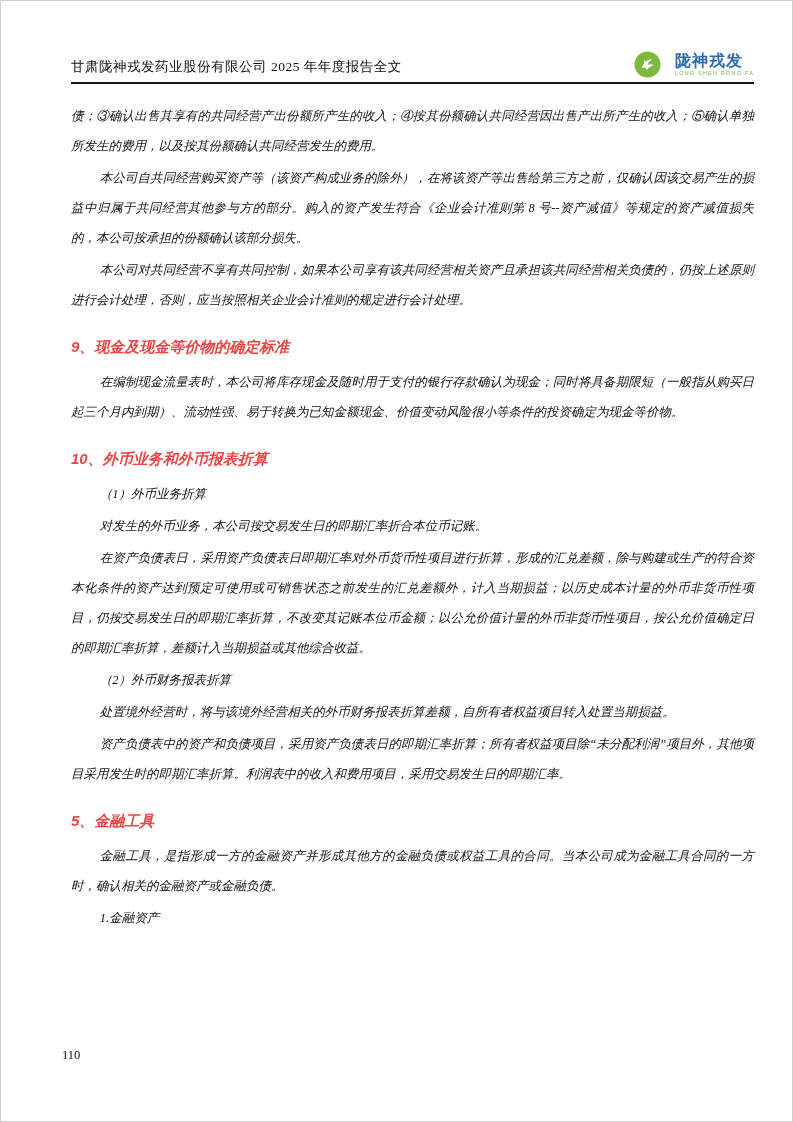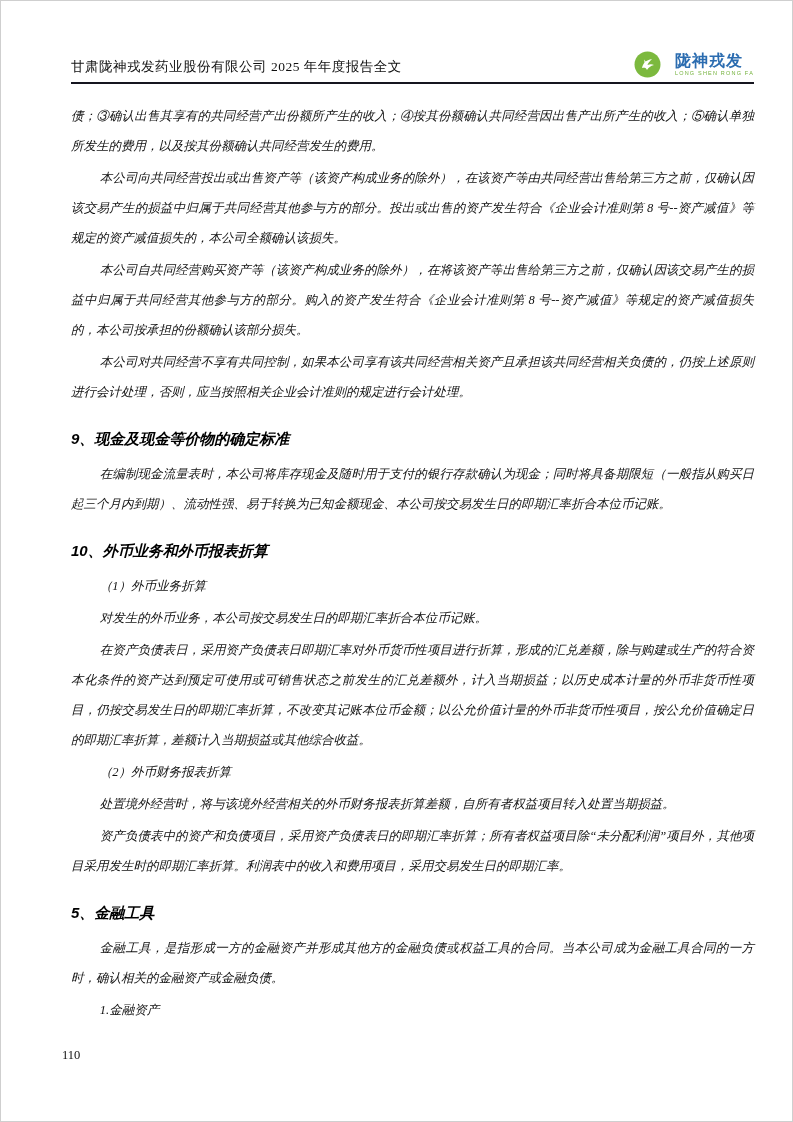--- a/index.html
+++ b/index.html
@@ -53,21 +53,21 @@
     line-height:30px;
     text-align:justify;
   }
   .doc-body p.indent{text-indent:2.3em;}
   .doc-body h2{
     margin:20px 0 8px 0;
     font-size:15px;
     line-height:24px;
     font-family:"Liberation Sans","DejaVu Sans",sans-serif;
     font-weight:bold;
-    color:#000000;
+    color:#ef4444;
   }
   
   .footer{
     position:absolute;left:61px;bottom:58px;
     font-size:12.5px;
   }
 </style>
 </head>
 <body>
 
@@ -85,25 +85,24 @@
         <div class="logo-text-col">
           <span class="logo-cn" style="color:#2b6cb0">陇神戎发</span>
           <span class="logo-en" style="color:#74b23c">LONG SHEN RONG FA</span>
         </div>
       </div>
     </div>
   </div>
 
   <div class="doc-body">
       <p>债；③确认出售其享有的共同经营产出份额所产生的收入；④按其份额确认共同经营因出售产出所产生的收入；⑤确认单独所发生的费用，以及按其份额确认共同经营发生的费用。</p>
-      <p class="indent">本公司向共同经营投出或出售资产等（该资产构成业务的除外），在该资产等由共同经营出售给第三方之前，仅确认因该交易产生的损益中归属于共同经营其他参与方的部分。投出或出售的资产发生符合《企业会计准则第 8 号--资产减值》等规定的资产减值损失的，本公司全额确认该损失。</p>
       <p class="indent">本公司自共同经营购买资产等（该资产构成业务的除外），在将该资产等出售给第三方之前，仅确认因该交易产生的损益中归属于共同经营其他参与方的部分。购入的资产发生符合《企业会计准则第 8 号--资产减值》等规定的资产减值损失的，本公司按承担的份额确认该部分损失。</p>
       <p class="indent">本公司对共同经营不享有共同控制，如果本公司享有该共同经营相关资产且承担该共同经营相关负债的，仍按上述原则进行会计处理，否则，应当按照相关企业会计准则的规定进行会计处理。</p>
       <h2>9、现金及现金等价物的确定标准</h2>
-      <p class="indent">在编制现金流量表时，本公司将库存现金及随时用于支付的银行存款确认为现金；同时将具备期限短（一般指从购买日起三个月内到期）、流动性强、易于转换为已知金额现金、本公司按交易发生日的即期汇率折合本位币记账。</p>
+      <p class="indent">在编制现金流量表时，本公司将库存现金及随时用于支付的银行存款确认为现金；同时将具备期限短（一般指从购买日起三个月内到期）、流动性强、易于转换为已知金额现金、价值变动风险很小等条件的投资确定为现金等价物。</p>
       <h2>10、外币业务和外币报表折算</h2>
       <p class="indent">（1）外币业务折算</p>
       <p class="indent">对发生的外币业务，本公司按交易发生日的即期汇率折合本位币记账。</p>
       <p class="indent">在资产负债表日，采用资产负债表日即期汇率对外币货币性项目进行折算，形成的汇兑差额，除与购建或生产的符合资本化条件的资产达到预定可使用或可销售状态之前发生的汇兑差额外，计入当期损益；以历史成本计量的外币非货币性项目，仍按交易发生日的即期汇率折算，不改变其记账本位币金额；以公允价值计量的外币非货币性项目，按公允价值确定日的即期汇率折算，差额计入当期损益或其他综合收益。</p>
       <p class="indent">（2）外币财务报表折算</p>
       <p class="indent">处置境外经营时，将与该境外经营相关的外币财务报表折算差额，自所有者权益项目转入处置当期损益。</p>
       <p class="indent">资产负债表中的资产和负债项目，采用资产负债表日的即期汇率折算；所有者权益项目除“未分配利润”项目外，其他项目采用发生时的即期汇率折算。利润表中的收入和费用项目，采用交易发生日的即期汇率。</p>
       <h2>5、金融工具</h2>
       <p class="indent">金融工具，是指形成一方的金融资产并形成其他方的金融负债或权益工具的合同。当本公司成为金融工具合同的一方时，确认相关的金融资产或金融负债。</p>
       <p class="indent">1.金融资产</p>

